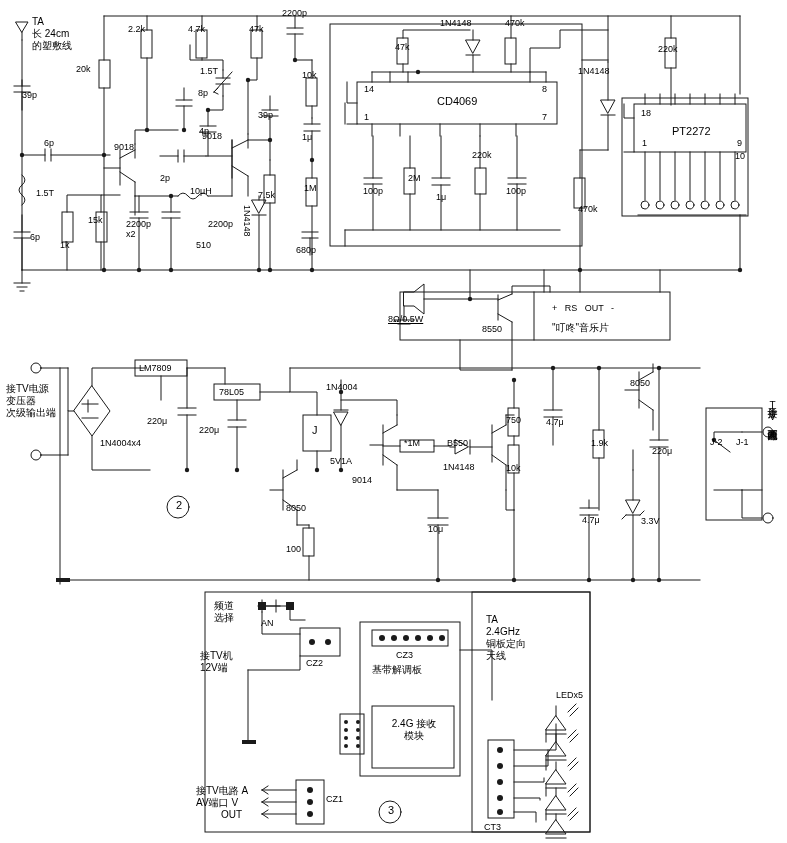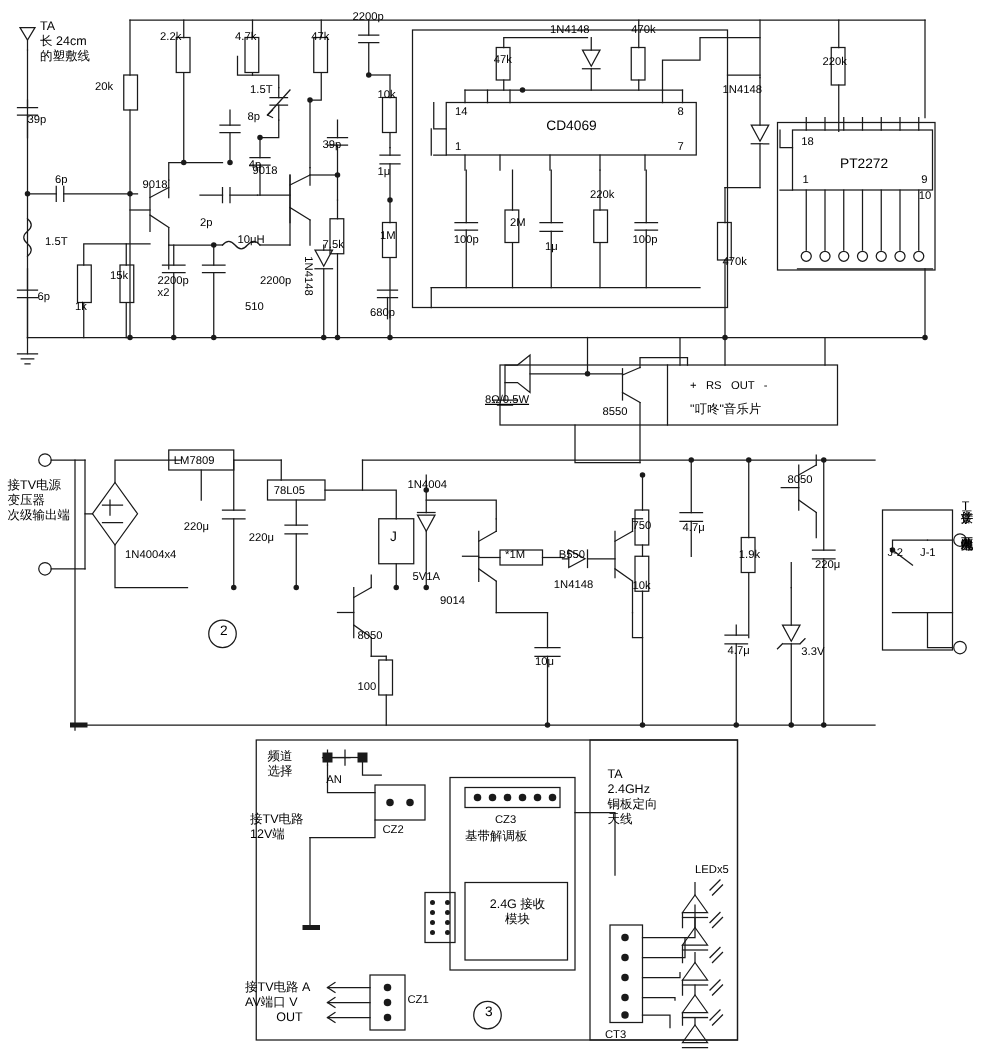--- a/index.html
+++ b/index.html
@@ -555,21 +555,21 @@
 <div class="lbl big ctr" style="left:170px;top:500px;width:18px;">2</div>
 
 <div class="lbl cn" style="left:214px;top:600px;">频道
 选择</div>
 <div class="lbl" style="left:261px;top:618px;">AN</div>
 <div class="lbl" style="left:306px;top:658px;">CZ2</div>
 <div class="lbl" style="left:396px;top:650px;">CZ3</div>
 <div class="lbl cn" style="left:372px;top:664px;">基带解调板</div>
 <div class="lbl cn ctr" style="left:380px;top:718px;width:68px;">2.4G 接收
 模块</div>
-<div class="lbl cn" style="left:200px;top:650px;">接TV电路
+<div class="lbl cn" style="left:200px;top:650px;">接TV机
 12V端</div>
 <div class="lbl cn" style="left:486px;top:614px;">TA
 2.4GHz
 铜板定向
 天线</div>
 <div class="lbl" style="left:556px;top:690px;">LEDx5</div>
 <div class="lbl" style="left:484px;top:822px;">CT3</div>
 <div class="lbl" style="left:326px;top:794px;">CZ1</div>
 <div class="lbl cn" style="left:196px;top:785px;">接TV电路 A
 AV端口 V

